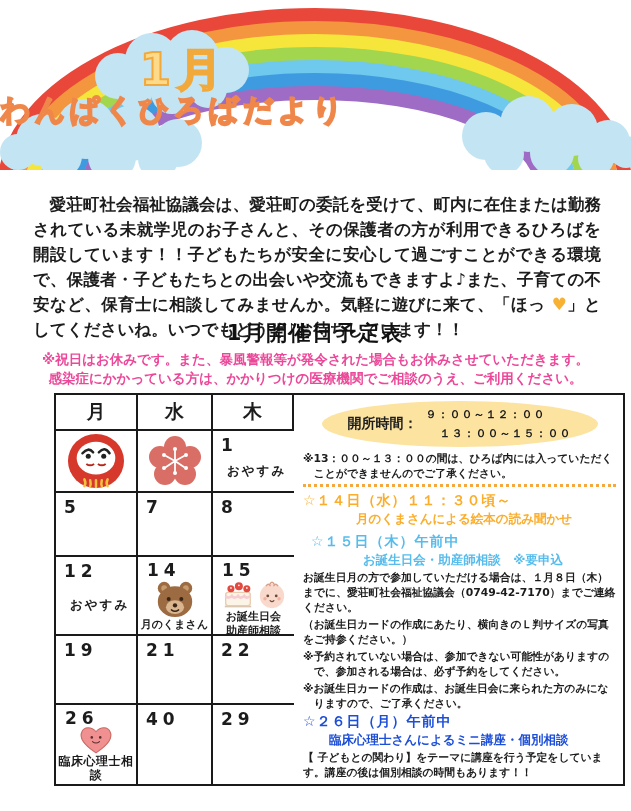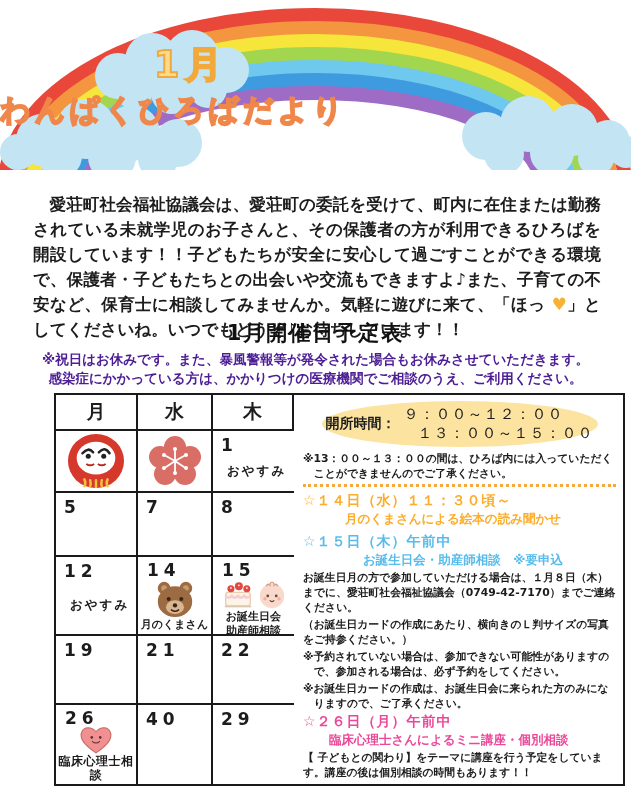--- a/index.html
+++ b/index.html
@@ -4,22 +4,22 @@
 <style>
   html,body{margin:0;padding:0;}
   body{
     width:631px;height:811px;position:relative;background:#ffffff;
     font-family:"DejaVu Sans","Liberation Sans",sans-serif;
     overflow:hidden;color:#1c1c1c;
   }
   
   .header-art{position:absolute;left:0;top:0;width:631px;height:170px;}
   .month-badge{
-    position:absolute;left:136px;top:40px;width:110px;text-align:center;
-    font-size:37px;font-weight:bold;letter-spacing:6px;
+    position:absolute;left:129px;top:40px;width:110px;text-align:center;
+    font-size:45px;font-weight:bold;letter-spacing:6px;
     color:#fdd98a;-webkit-text-stroke:2px #f2a93b;text-stroke:2px #f2a93b;
   }
   .main-title{
     position:absolute;left:0;top:90px;width:100%;text-align:left;
     font-size:30px;font-weight:bold;letter-spacing:4px;
     color:#fdd0a0;-webkit-text-stroke:2px #f0874a;text-stroke:2px #f0874a;
   }
   
   .intro{
     position:absolute;left:33px;top:175px;width:568px;
@@ -27,21 +27,21 @@
     text-align:justify;
   }
   .intro .heart{color:#f7b233;font-size:17px;}
   
   .schedule-heading{
     position:absolute;left:0;top:319px;width:100%;text-align:center;
     font-size:21px;font-weight:bold;color:#111;letter-spacing:2px;
   }
   .notice{
     position:absolute;left:0;top:350px;width:100%;text-align:center;
-    color:#4c1d95;font-weight:bold;font-size:13.5px;line-height:19px;
+    color:#ec4899;font-weight:bold;font-size:13.5px;line-height:19px;
   }
   
   .board{
     position:absolute;left:54px;top:393px;width:571px;
     border:2px solid #1a1a1a;box-sizing:border-box;
     display:grid;
     grid-template-columns:82px 75px 81px 1fr;
     grid-template-rows:36px 62px 64px 79px 69px 79px;
     background:#fff;
   }
@@ -60,31 +60,31 @@
   .cell-label{font-size:11px;font-weight:bold;text-align:center;line-height:13.5px;}
   .cell-label.tiny{font-size:12px;letter-spacing:0.5px;}
   .icon-row{display:flex;align-items:center;justify-content:center;gap:1px;}
   
   .info-panel{grid-column:4;grid-row:1/7;padding:5px 7px 3px 9px;overflow:hidden;}
   .hours-pill{
     width:276px;height:46px;margin:1px auto 4px auto;background:#fce3a0;
     border-radius:50%;display:flex;align-items:center;justify-content:center;gap:8px;
   }
   .hours-label{font-size:14px;font-weight:bold;}
-  .hours-times{font-size:15px;font-weight:normal;line-height:19px;letter-spacing:1px;}
+  .hours-times{font-size:11px;font-weight:bold;line-height:19px;letter-spacing:1px;}
   .hours-times .t2{margin-left:14px;}
   .small-note{font-size:10.8px;font-weight:600;line-height:15px;margin:1px 0 2px 0;
     padding-left:1em;text-indent:-1em;}
   .dotted-sep{border-bottom:3px dotted #f6a83c;margin:3px 0 5px 0;}
   .ev{font-size:14px;font-weight:bold;letter-spacing:1px;}
   .ev-desc{font-size:12.5px;font-weight:bold;margin-top:1px;}
   .c-orange{color:#fbad2b;}
-  .c-blue{color:#57bcec;}
-  .c-green{color:#ec4899;}
-  .ind-42{margin-left:42px;}
+  .c-blue{color:#57bcec;margin-left:8px;}
+  .c-green{color:#1d4ed8;}
+  .ind-42{margin-left:53px;}
   .ind-62{margin-left:60px;}
   .ind-26{margin-left:26px;}
   .mt6{margin-top:5px;}
 </style>
 </head>
 <body>
 
 <svg class="header-art" viewBox="0 0 631 170" width="631" height="170">
   <g>
     <path d="M 5 185 A 310 170 0 0 1 625 185" fill="none" stroke="#e8473a" stroke-width="14"></path>

